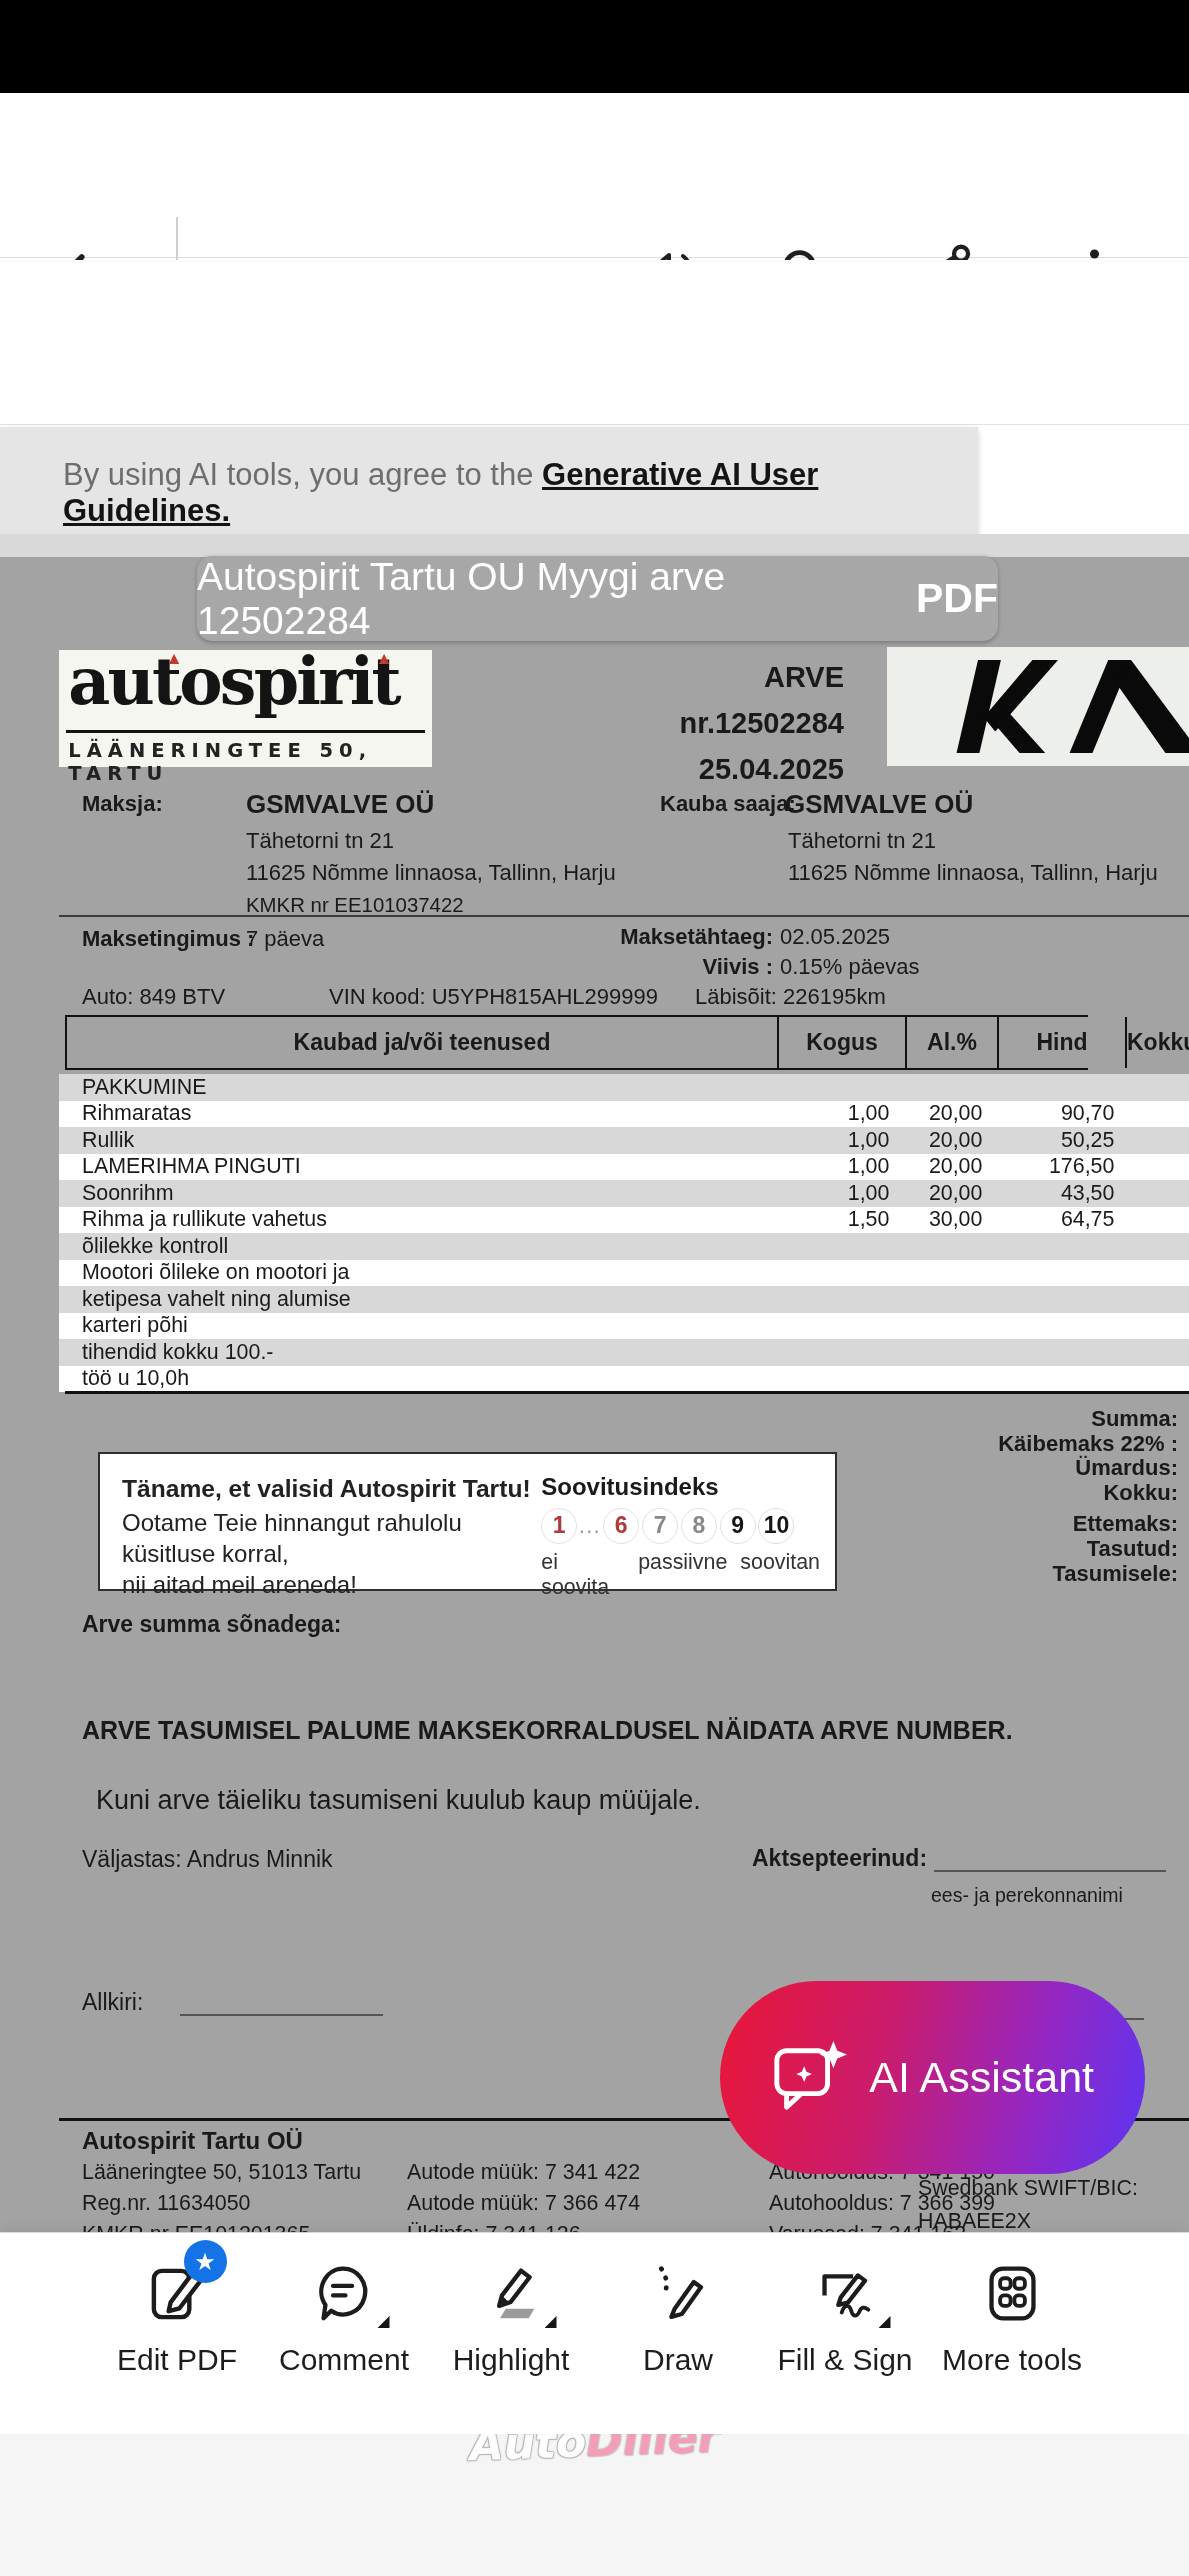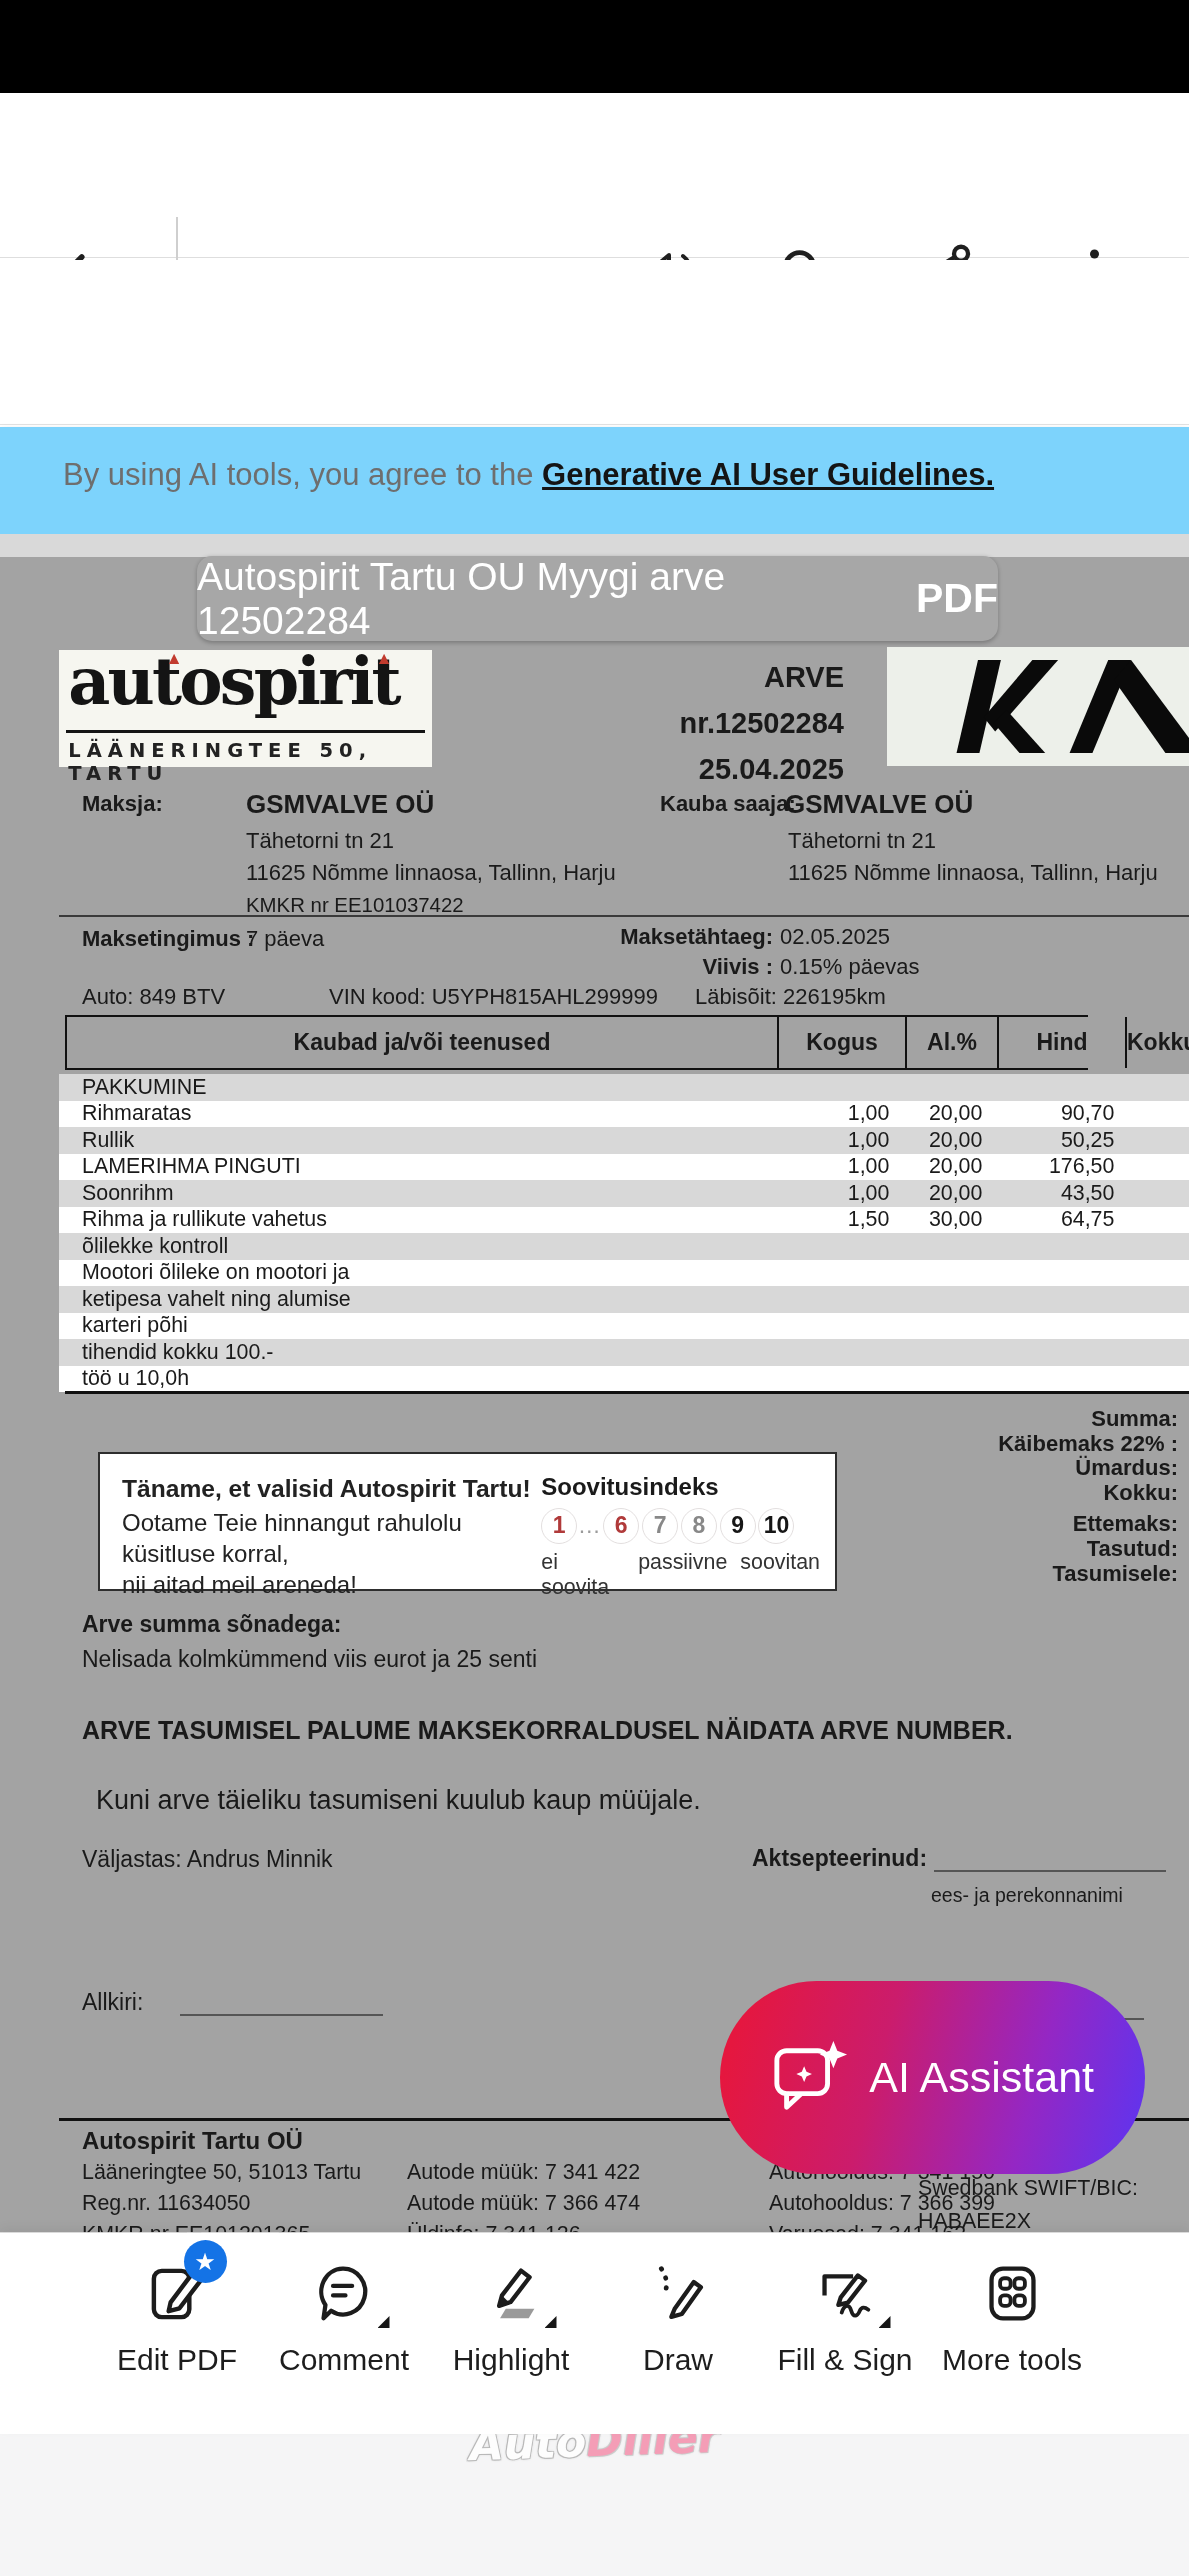--- a/index.html
+++ b/index.html
@@ -16,21 +16,21 @@
   .app-bar{left:0;top:93px;width:1189px;height:165px;background:#fff;border-bottom:1.9px solid #dedede}
   .appbar-divider{left:176px;top:124px;width:1.9px;height:108px;background:#cfcfcf}
   .icon-btn{display:flex;align-items:center;justify-content:center;color:#1f1f1f}
 
   
   .banner{left:0;top:260px;width:1189px;height:165px;background:#fff;border-bottom:1.9px solid #e2e2e2}
   .banner-title{left:167px;top:314px;font-size:38px;font-weight:500;color:#1f1f1f}
   .continue-btn{left:784px;top:295px;width:258px;height:91px;background:#e9e9e9;border-radius:46px;
     display:flex;align-items:center;justify-content:center;font-size:35px;font-weight:600;color:#1f1f1f}
   
-  .disclaimer{left:0;top:427px;width:1189px;height:107px;background:#7dd3fc;box-shadow:0 2.8px 6.5px rgba(0,0,0,.18)}
+  .disclaimer{left:0;top:427px;width:978px;height:107px;background:#e5e5e5;box-shadow:0 2.8px 6.5px rgba(0,0,0,.18)}
   .disclaimer-text{position:absolute;left:63px;top:30px;font-size:31px;color:#6e6e6e}
   .disclaimer-text b{color:#141414;font-weight:700;text-decoration:underline}
 
   
   .viewer-strip{left:0;top:534px;width:1189px;height:26px;background:#d9d9d9}
   .page{left:0;top:557px;width:1189px;height:2019px;background:#a3a3a3}
   .doc-chip{left:197px;top:556px;width:801px;height:85px;background:#a7a7a7;border-radius:15px;z-index:8;
     display:flex;align-items:center;justify-content:center;gap:16.7px;color:#fff;box-shadow:0 1.9px 4.6px rgba(0,0,0,.25)}
   .doc-chip .t{font-size:39px}.doc-chip .b{font-size:41px}
 
@@ -389,21 +389,20 @@
           </div>
         <div class="sv-captions">
           <span>ei soovita</span>
           <span>passiivne</span>
           <span>soovitan</span>
         </div>
       </div>
     </div>
 
     <div class="abs inv b" style="left:82px;top:1054px;font-size:23px">Arve summa sõnadega:</div>
-    <div class="abs inv" style="left:82px;top:1089px;font-size:23px">Nelisada kolmkümmend viis eurot ja 25 senti</div>
     <div class="abs inv b" style="left:82px;top:1159px;font-size:25px">ARVE TASUMISEL PALUME MAKSEKORRALDUSEL NÄIDATA ARVE NUMBER.</div>
     <div class="abs inv" style="left:96px;top:1228px;font-size:27px">Kuni arve täieliku tasumiseni kuulub kaup müüjale.</div>
 
     <div class="abs inv" style="left:82px;top:1289px;font-size:23px">Väljastas: Andrus Minnik</div>
     <div class="abs inv" style="left:752px;top:1288px;font-size:23px"><span class="b">Aktsepteerinud:</span><span class="sig-line" style="width:232px;margin-left:7.4px"></span></div>
     <div class="abs inv" style="left:931px;top:1327px;font-size:19.5px">ees- ja perekonnanimi</div>
     <div class="abs inv" style="left:82px;top:1432px;font-size:23px"><span>Allkiri:</span><span class="sig-line" style="width:203px;margin-left:37px"></span></div>
     <div class="abs inv" style="left:855px;top:1436px;font-size:23px"><span>Allkiri:</span><span class="sig-line" style="width:218px;margin-left:9.3px"></span></div>
 
     <div class="abs footer-rule"></div>

